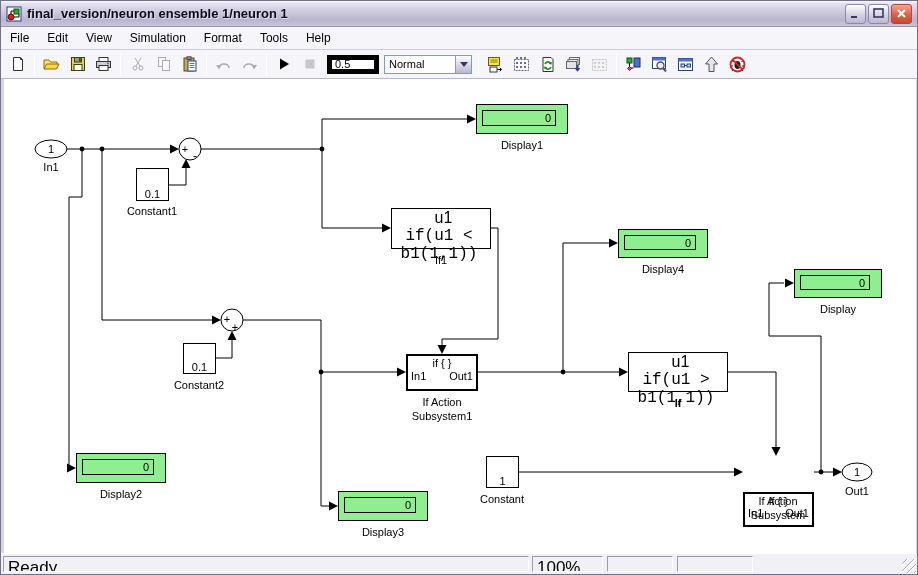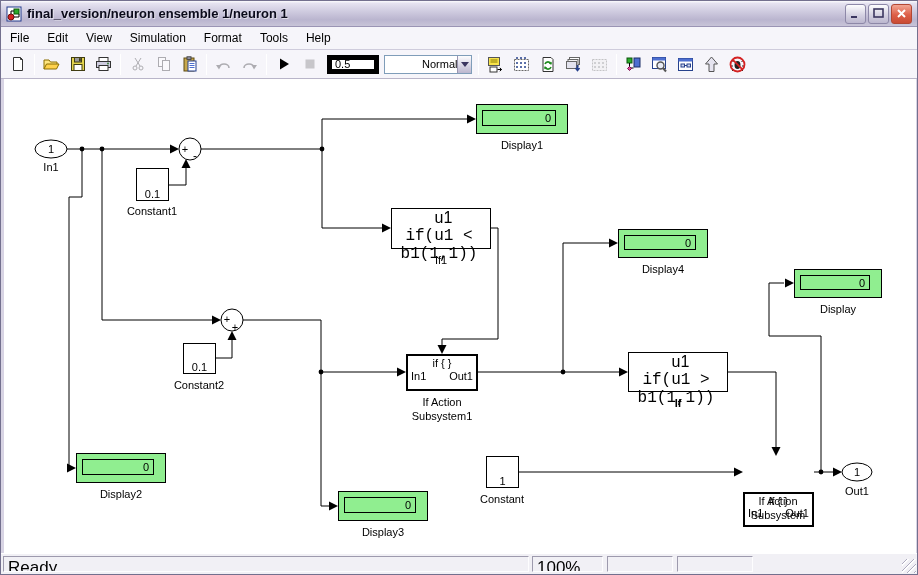--- a/index.html
+++ b/index.html
@@ -26,21 +26,21 @@
   .menubar .mitem{font-size:12px;color:#000;padding:3px 9px;cursor:default;}
   
   .toolbar{position:absolute;top:49px;left:0;right:0;height:29px;z-index:20;
     background:#f6f5fa;border-bottom:1px solid #b9b5c9;display:flex;align-items:center;padding-left:4px;gap:1px;}
   .tb{width:25px;height:24px;display:flex;align-items:center;justify-content:center;border:1px solid transparent;}
   .tb.dis{opacity:.45;filter:grayscale(.9);}
   .tsep{width:1px;height:21px;background:#c2bed2;border-right:1px solid #ffffff;margin:0 3px;}
   .ttext{width:52px;height:19px;border:5px solid #000000;background:#fff;font:11px "Liberation Sans",sans-serif;
     padding:1px 3px;margin:16px 4px;}
   .combo{width:88px;height:19px;border:1px solid #7f9db9;background:#fff;display:flex;align-items:center;margin-right:2px;}
-  .combo .cval{flex:1;font-size:11px;padding-left:4px;margin-left:33px;}
+  .combo .cval{flex:1;font-size:11px;padding-left:4px;}
   .combo .cbtn{width:16px;height:17px;background:linear-gradient(180deg,#fdfdfe,#d5d2e2 60%,#bcb7cf);
     border-left:1px solid #9a96b2;display:flex;align-items:center;justify-content:center;}
   .caret{width:0;height:0;border:4px solid transparent;border-top:5px solid #3b3660;margin-top:4px;}
   
   .canvas{position:absolute;top:78px;left:3px;width:912px;height:476px;background:#ffffff;z-index:1;}
   svg.diagram{position:absolute;top:0;left:0;z-index:5;pointer-events:none;}
   svg.diagram .wire{pointer-events:stroke;}
   
   .blk{position:absolute;z-index:6;font-family:"Liberation Sans",sans-serif;}
   .constant{border:1px solid #000;background:#fff;display:flex;align-items:flex-end;justify-content:center;font-size:11px;}

